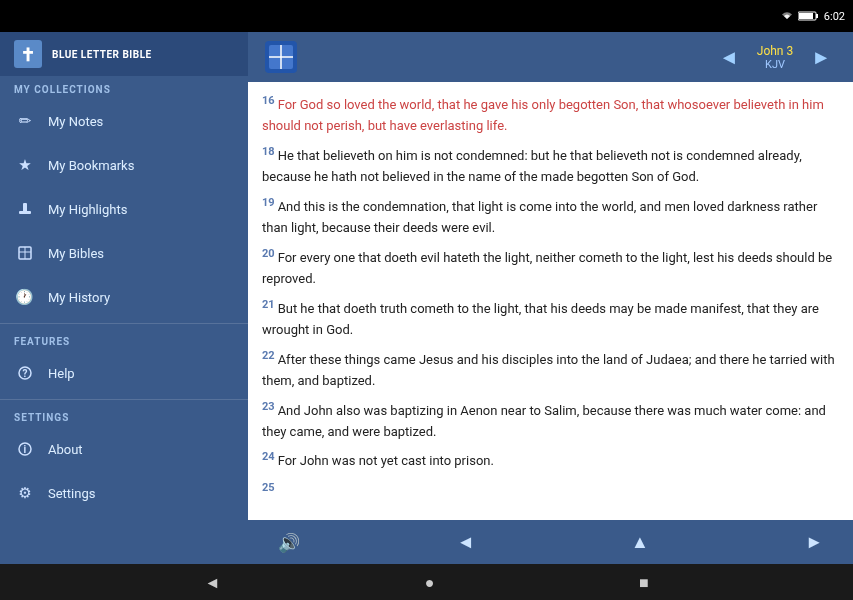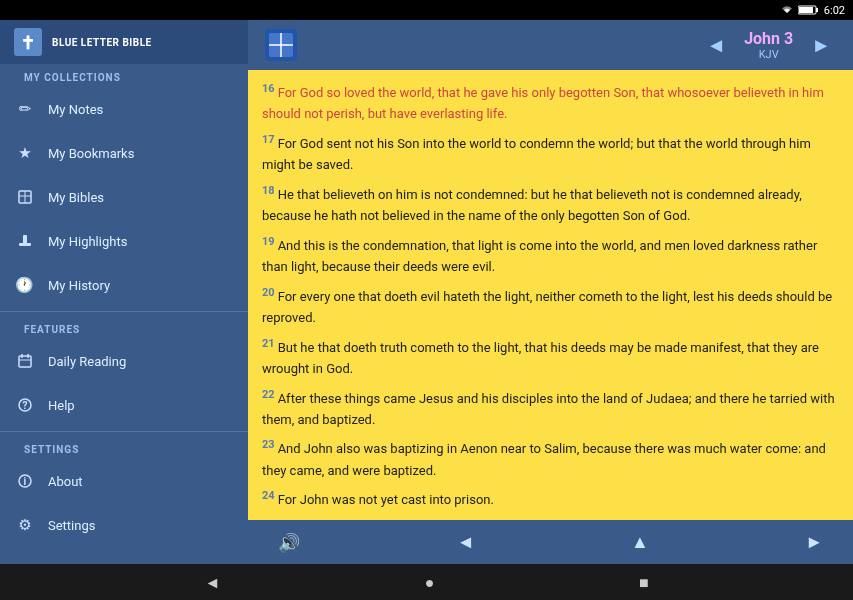--- a/index.html
+++ b/index.html
@@ -1,21 +1,21 @@
 <!DOCTYPE html>
 <html><head>
   <meta charset="utf-8">
   <style>
     * { margin: 0; padding: 0; box-sizing: border-box; }
     body { width: 853px; height: 600px; background: #222; font-family: 'Roboto', Arial, sans-serif; overflow: hidden; display: flex; flex-direction: column; }
 
     
     .status-bar {
       width: 100%;
-      height: 20px;
+      height: 32px;
       background: #000;
       display: flex;
       align-items: center;
       justify-content: flex-end;
       padding: 4px 8px;
       flex-shrink: 0;
     }
     .status-icons { display: flex; align-items: center; gap: 4px; }
     .status-text { color: #fff; font-size: 11px; }
 
@@ -60,21 +60,21 @@
       color: #fff;
       font-size: 10px;
       font-weight: bold;
       letter-spacing: 0.5px;
     }
 
     .section-label {
       color: #a0c0e8;
       font-size: 10px;
       font-weight: bold;
-      padding: 8px 24px 4px;
+      padding: 8px 14px 4px;
       letter-spacing: 1px;
     }
 
     .nav-item {
       display: flex;
       align-items: center;
       gap: 12px;
       padding: 11px 14px;
       cursor: pointer;
       color: #ddeeff;
@@ -126,36 +126,36 @@
 
     .book-nav {
       display: flex;
       align-items: center;
       gap: 10px;
     }
 
     .book-title-block {
       text-align: center;
     }
-    .book-name { color: #f0abfc; font-size: 16px; font-weight: bold; }
+    .book-name { color: #fde047; font-size: 12px; font-weight: normal; }
     .book-version { color: #a0c8ff; font-size: 11px; }
 
     .nav-arrow {
       color: #a0d0ff;
       font-size: 20px;
       cursor: pointer;
       padding: 4px 8px;
     }
 
     
     .bible-text {
       flex: 1;
       overflow-y: auto;
       padding: 10px 14px;
-      background: #fde047;
+      background: #ffffff;
     }
 
     .verse {
       margin-bottom: 6px;
       font-size: 13px;
       line-height: 1.6;
       color: #222;
     }
 
     .verse-num {
@@ -251,56 +251,45 @@
       <div class="nav-icon">✏</div>
       <span>My Notes</span>
     </div>
     <div class="nav-item">
       <div class="nav-icon">★</div>
       <span>My Bookmarks</span>
     </div>
     <div class="nav-item">
       <div class="nav-icon">
         <svg width="16" height="16" viewBox="0 0 16 16" fill="none">
+          <rect x="2" y="10" width="12" height="3" rx="1" fill="#cce0ff"></rect>
+          <rect x="6" y="2" width="4" height="10" rx="1" fill="#cce0ff"></rect>
+        </svg>
+      </div>
+      <span>My Highlights</span>
+    </div>
+    <div class="nav-item">
+      <div class="nav-icon">
+        <svg width="16" height="16" viewBox="0 0 16 16" fill="none">
           <rect x="2" y="2" width="12" height="12" rx="1" fill="none" stroke="#cce0ff" stroke-width="1.5"></rect>
           <line x1="8" y1="2" x2="8" y2="14" stroke="#cce0ff" stroke-width="1"></line>
           <line x1="2" y1="7" x2="14" y2="7" stroke="#cce0ff" stroke-width="1"></line>
         </svg>
       </div>
       <span>My Bibles</span>
     </div>
     <div class="nav-item">
-      <div class="nav-icon">
-        <svg width="16" height="16" viewBox="0 0 16 16" fill="none">
-          <rect x="2" y="10" width="12" height="3" rx="1" fill="#cce0ff"></rect>
-          <rect x="6" y="2" width="4" height="10" rx="1" fill="#cce0ff"></rect>
-        </svg>
-      </div>
-      <span>My Highlights</span>
-    </div>
-    <div class="nav-item">
       <div class="nav-icon">🕐</div>
       <span>My History</span>
     </div>
 
     <div class="divider"></div>
 
     <div class="section-label">FEATURES</div>
 
-    <div class="nav-item">
-      <div class="nav-icon">
-        <svg width="16" height="16" viewBox="0 0 16 16" fill="none">
-          <rect x="2" y="3" width="12" height="11" rx="1" stroke="#cce0ff" stroke-width="1.5"></rect>
-          <line x1="5" y1="1" x2="5" y2="5" stroke="#cce0ff" stroke-width="1.5"></line>
-          <line x1="11" y1="1" x2="11" y2="5" stroke="#cce0ff" stroke-width="1.5"></line>
-          <line x1="2" y1="7" x2="14" y2="7" stroke="#cce0ff" stroke-width="1"></line>
-        </svg>
-      </div>
-      <span>Daily Reading</span>
-    </div>
     <div class="nav-item">
       <div class="nav-icon">
         <svg width="16" height="16" viewBox="0 0 16 16" fill="none">
           <circle cx="8" cy="8" r="6" stroke="#cce0ff" stroke-width="1.5"></circle>
           <text x="5.5" y="12" fill="#cce0ff" font-size="10" font-weight="bold">?</text>
         </svg>
       </div>
       <span>Help</span>
     </div>
 
@@ -340,22 +329,21 @@
         <div class="book-title-block">
           <div class="book-name">John 3</div>
           <div class="book-version">KJV</div>
         </div>
         <span class="nav-arrow">►</span>
       </div>
     </div>
 
     <div class="bible-text" id="bible-text-container">
     <p class="verse"><span class="verse-num">16</span><span class="verse-highlighted">For God so loved the world, that he gave his only begotten Son, that whosoever believeth in him should not perish, but have everlasting life.</span></p>
-        <p class="verse"><span class="verse-num">17</span><span>For God sent not his Son into the world to condemn the world; but that the world through him might be saved.</span></p>
-        <p class="verse"><span class="verse-num">18</span><span>He that believeth on him is not condemned: but he that believeth not is condemned already, because he hath not believed in the name of the only begotten Son of God.</span></p>
+        <p class="verse"><span class="verse-num">18</span><span>He that believeth on him is not condemned: but he that believeth not is condemned already, because he hath not believed in the name of the made begotten Son of God.</span></p>
         <p class="verse"><span class="verse-num">19</span><span>And this is the condemnation, that light is come into the world, and men loved darkness rather than light, because their deeds were evil.</span></p>
         <p class="verse"><span class="verse-num">20</span><span>For every one that doeth evil hateth the light, neither cometh to the light, lest his deeds should be reproved.</span></p>
         <p class="verse"><span class="verse-num">21</span><span>But he that doeth truth cometh to the light, that his deeds may be made manifest, that they are wrought in God.</span></p>
         <p class="verse"><span class="verse-num">22</span><span>After these things came Jesus and his disciples into the land of Judaea; and there he tarried with them, and baptized.</span></p>
         <p class="verse"><span class="verse-num">23</span><span>And John also was baptizing in Aenon near to Salim, because there was much water come: and they came, and were baptized.</span></p>
         <p class="verse"><span class="verse-num">24</span><span>For John was not yet cast into prison.</span></p>
         <p class="verse"><span class="verse-num">25</span></p>
       </div>
 
     <div class="bottom-toolbar">

